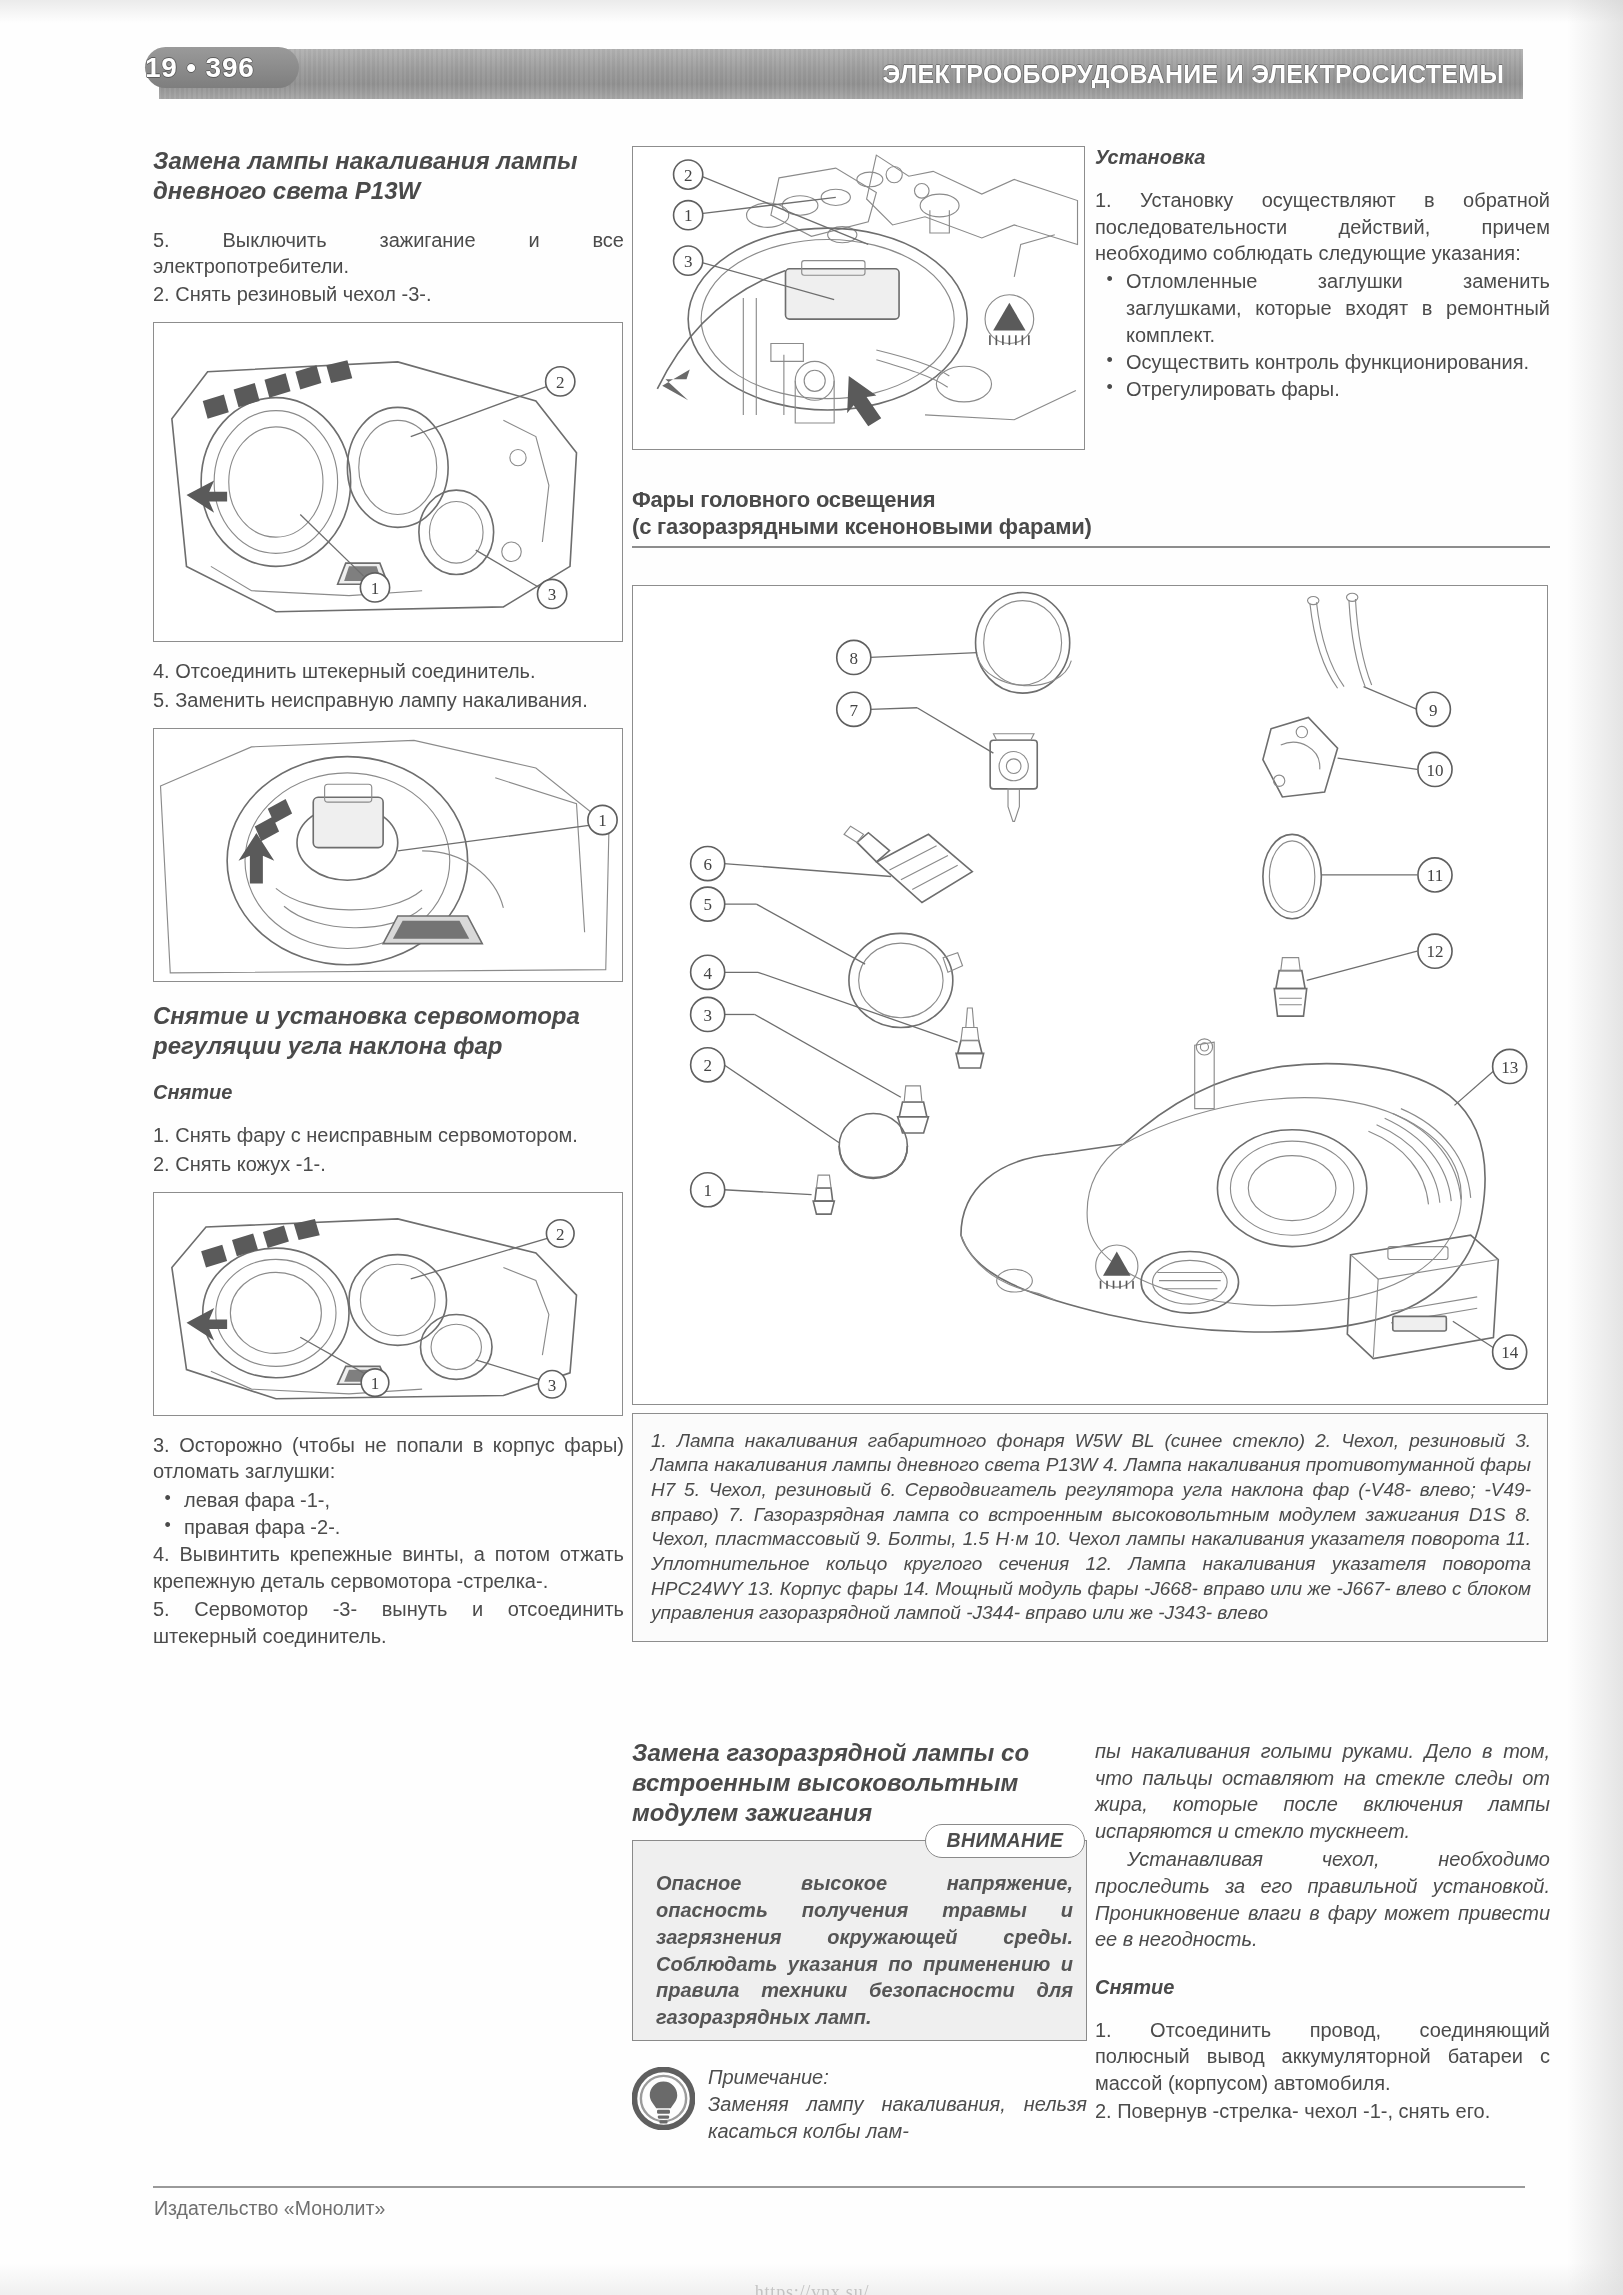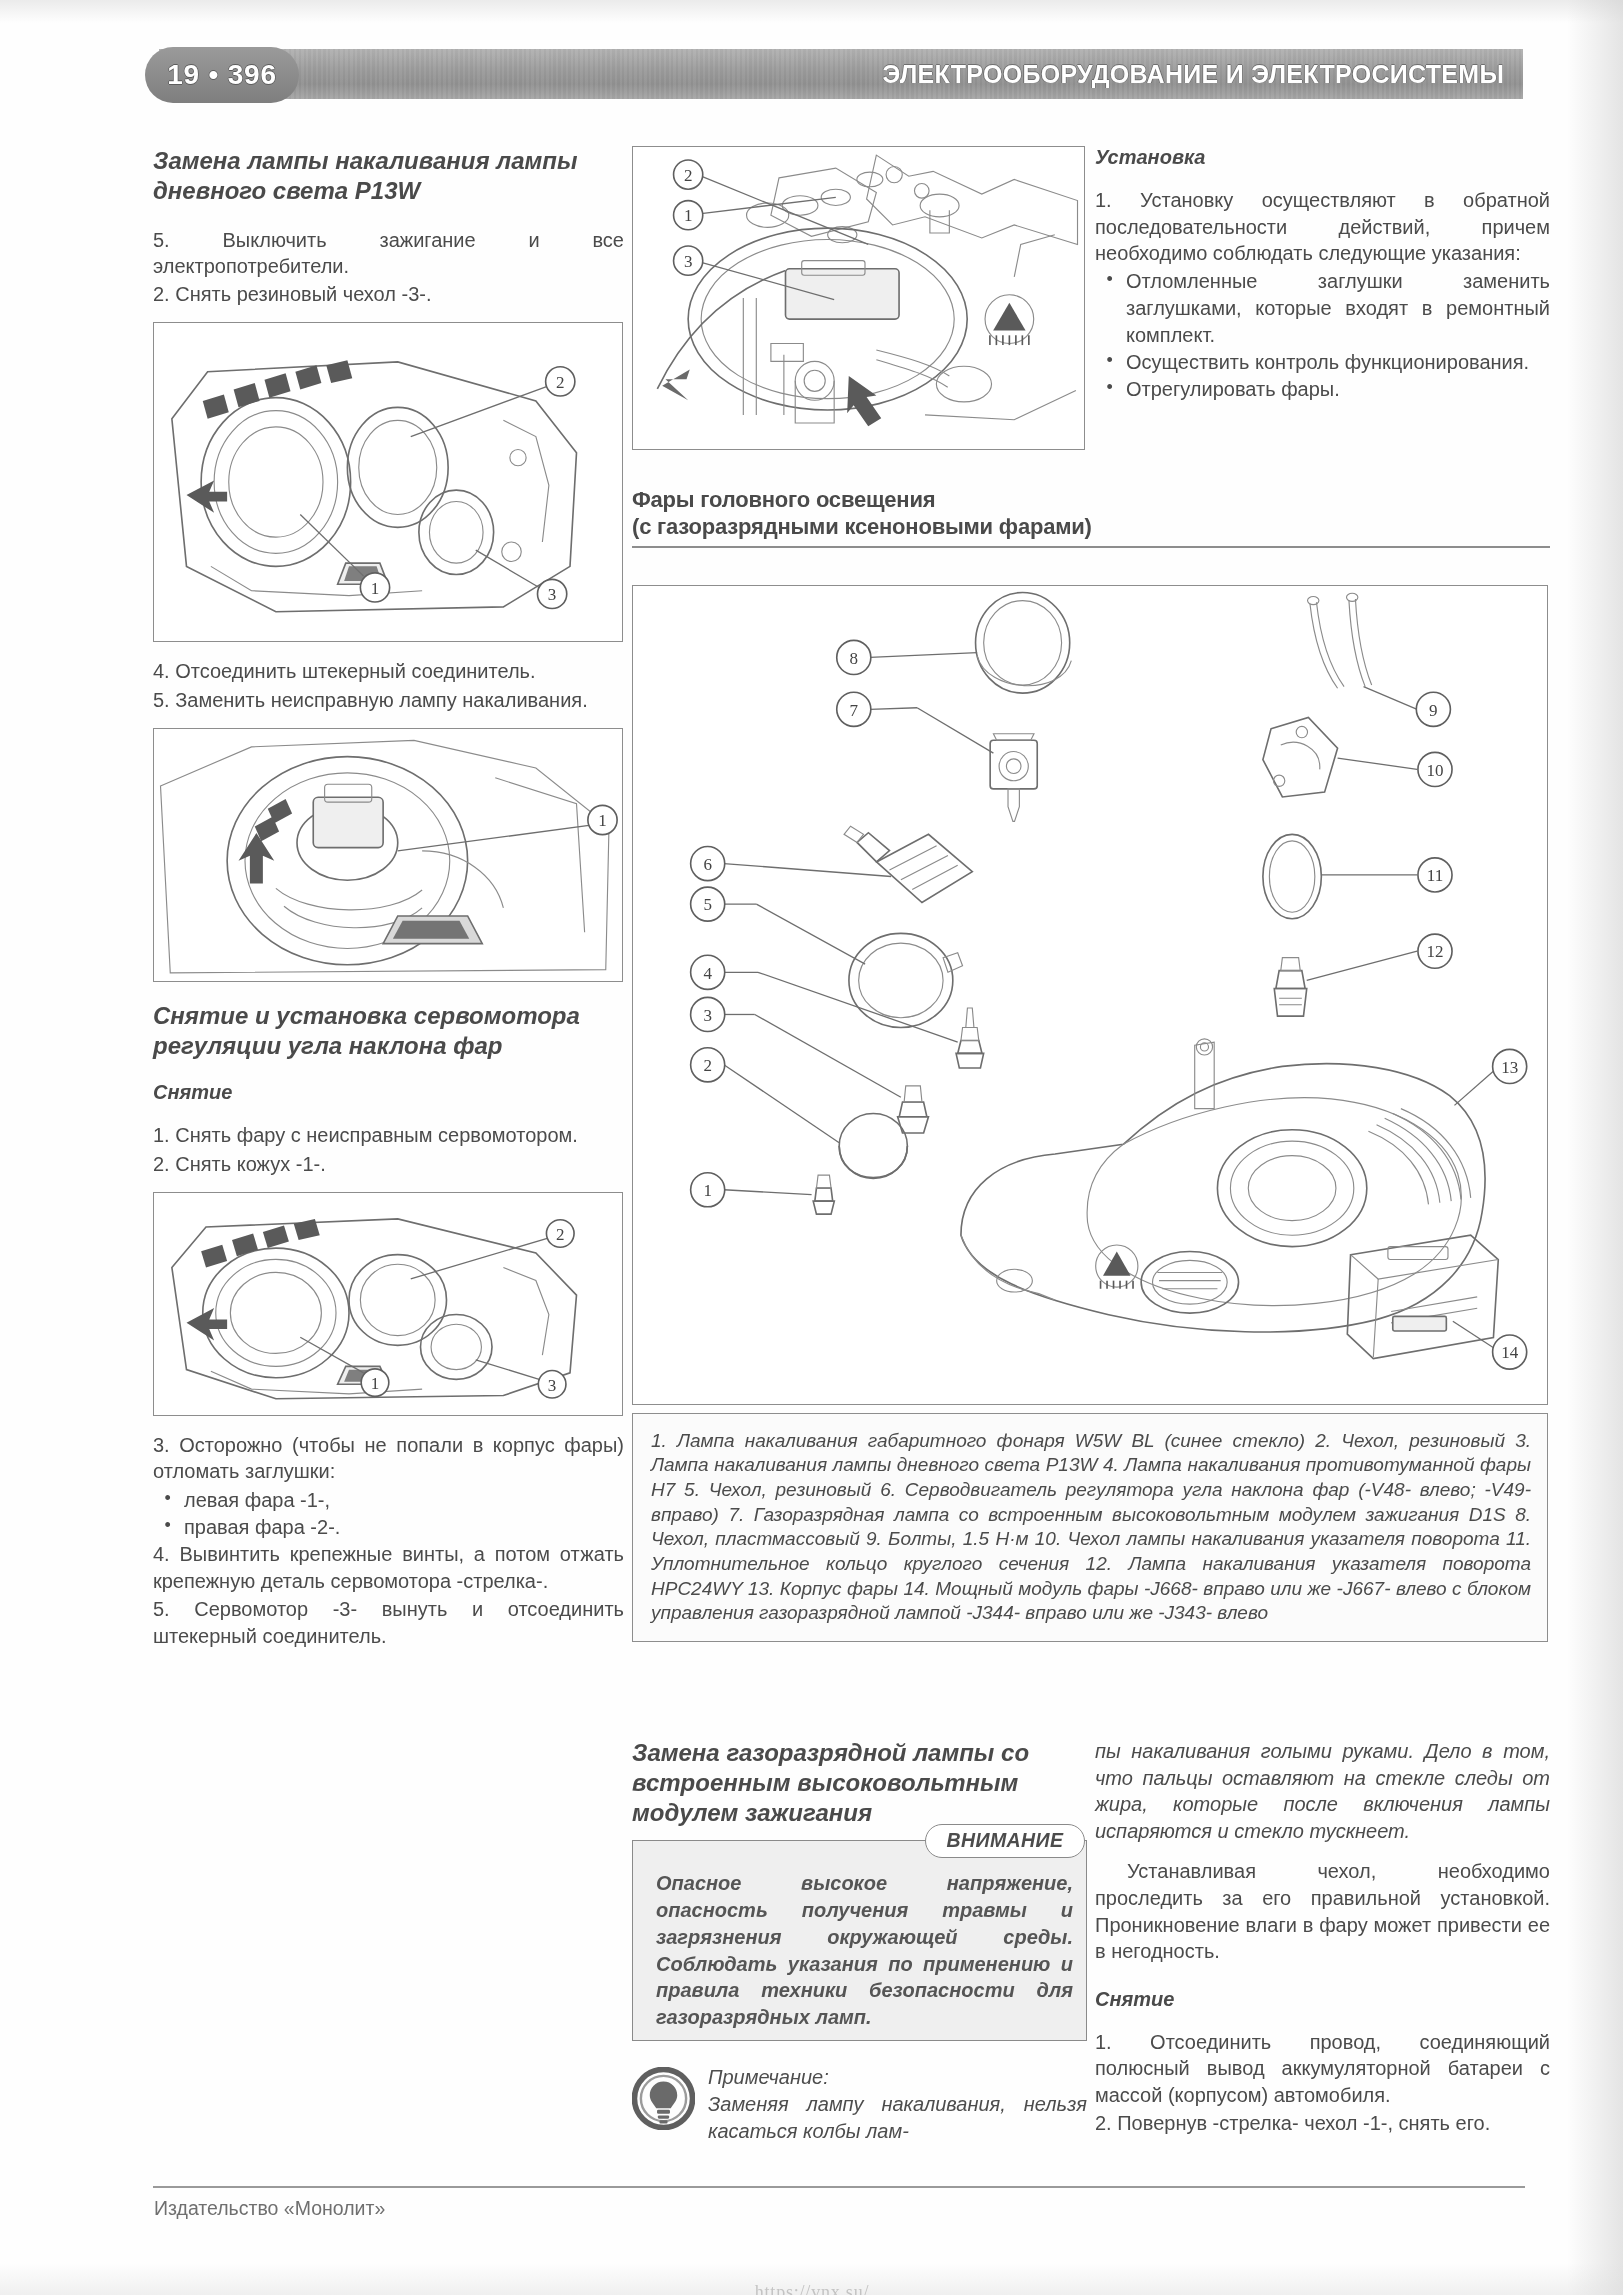--- a/index.html
+++ b/index.html
@@ -47,23 +47,23 @@
   .header-title {
     position: absolute; right: 0.8px; top: 50%; transform: translateY(-50%);
     padding-right: 18px;
     font-size: 25px; font-weight: bold; color: #ffffff;
     letter-spacing: 0.3px; white-space: nowrap;
     text-shadow: 0 0.8px 0 #6f6f6f, 0 -0.8px 0 #6f6f6f, 0.8px 0 0 #6f6f6f, -0.8px 0 0 #6f6f6f;
     z-index: 3;
   }
   .page-badge {
     position: absolute; left: 145px; top: 47px;
-    width: 154px; height: 56px; border-radius: 28px;
+    width: 154px; height: 41px; border-radius: 28px;
     background: linear-gradient(to bottom, #9a9a9a, #7e7e7e);
-    display: flex; align-items: center; justify-content: center;
+    display: flex; align-items: center; justify-content: flex-start;
     z-index: 4;
   }
   .page-badge .pb-text {
     font-size: 28px; font-weight: bold; color: #ffffff;
     text-shadow: 0 0.8px 0 #5d5d5d, 0 -0.8px 0 #5d5d5d, 0.8px 0 0 #5d5d5d, -0.8px 0 0 #5d5d5d;
     letter-spacing: 0.8px;
   }
 
   
   .col { position: absolute; }
@@ -657,21 +657,21 @@
       </div>
       <div class="note-text">
         <p>Примечание:</p>
         <p>Заменяя лампу накаливания, нельзя касаться колбы лам-</p>
       </div>
     </div>
   </div>
 
   <div class="col" style="left:1095px; top:1738px; width:455px;">
     <p class="body" style="font-style:italic;">пы накаливания голыми руками. Дело в том, что пальцы оставляют на стекле следы от жира, которые после включения лампы испаряются и стекло тускнеет.</p>
-    <p class="body" style="text-indent:32px; margin-top:14px;">Устанавливая чехол, необходимо проследить за его правильной установкой. Проникновение влаги в фару может привести ее в негодность.</p>
+    <p class="body" style="font-style:italic; text-indent:32px; margin-top:2px;">Устанавливая чехол, необходимо проследить за его правильной установкой. Проникновение влаги в фару может привести ее в негодность.</p>
 
     <h3 class="sub-title" style="margin-top:23px;">Снятие</h3>
 
     <p class="body">1.   Отсоединить провод, соединяющий полюсный вывод аккумуляторной батареи с массой (корпусом) автомобиля.</p>
     <p class="body">2.   Повернув -стрелка- чехол -1-, снять его.</p>
   </div>
 
   <div class="footer-rule"></div>
   <div class="footer-text">Издательство «Монолит»</div>
   <div class="watermark">https://vnx.su/</div>

